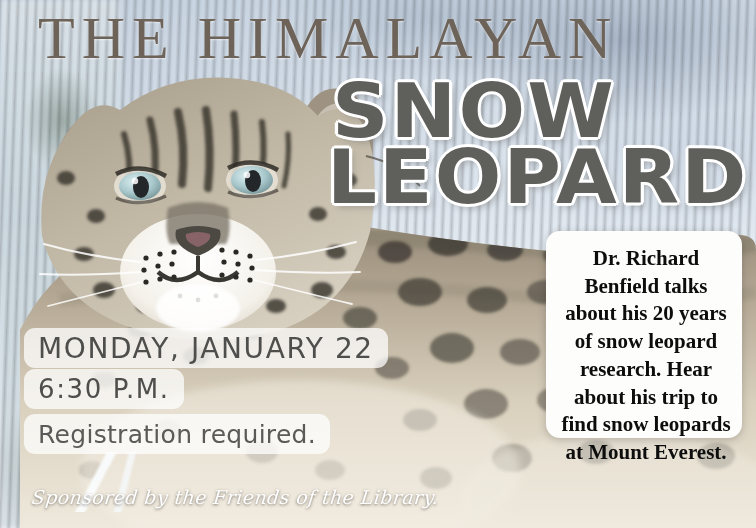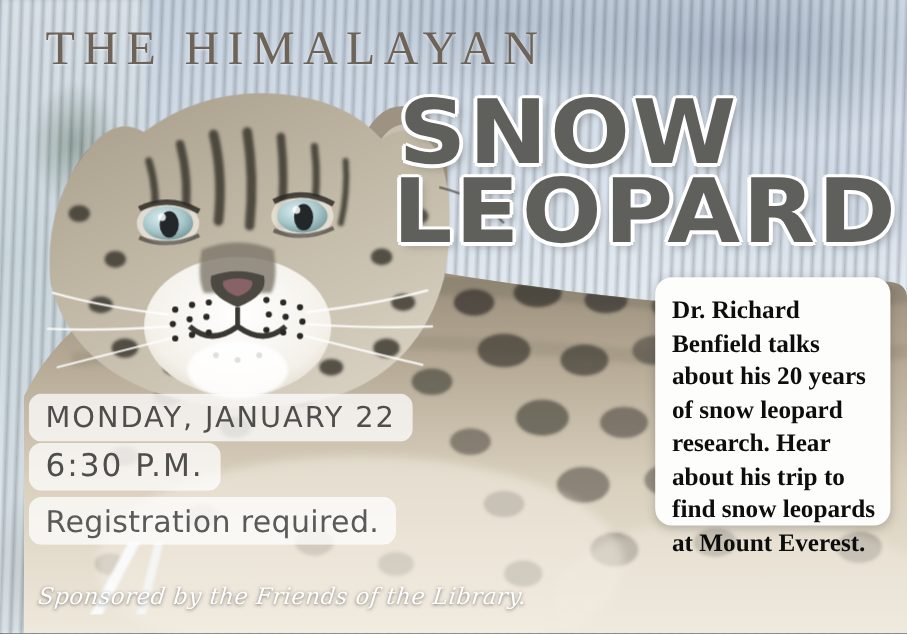--- a/index.html
+++ b/index.html
@@ -53,23 +53,23 @@
       linear-gradient(118deg, rgba(255,255,255,0) 44%, rgba(250,252,253,.95) 46%, rgba(250,252,253,.95) 49%, rgba(255,255,255,0) 51%),
       linear-gradient(104deg, rgba(255,255,255,0) 60%, rgba(246,249,251,.8) 62%, rgba(246,249,251,.8) 64%, rgba(255,255,255,0) 66%);
     filter:blur(.6px);
   }
 
   
   #cat{position:absolute;left:0;top:0;width:756px;height:528px;}
 
   
   .himalayan{
-    position:absolute;left:38px;top:20px;
+    position:absolute;left:38px;top:8px;
     font-family:"Liberation Serif","DejaVu Serif",serif;
-    font-size:40px;line-height:1;
+    font-size:60px;line-height:1;
     letter-spacing:7px;
     color:#6d6359;
     text-shadow:0 1px 2px rgba(255,255,255,.55);
     white-space:nowrap;
   }
 
   
   .bigword{
     position:absolute;
     font-family:"DejaVu Sans","Liberation Sans",sans-serif;
@@ -92,21 +92,21 @@
   .band{
     position:absolute;
     background:rgba(255,255,255,.74);
     border-radius:11px;
     color:#4e4e4c;
     font-family:"DejaVu Sans","Liberation Sans",sans-serif;
     display:flex;align-items:center;
     backdrop-filter:blur(1px);
     white-space:nowrap;
   }
-  .b-date{left:24px;top:328px;height:40px;padding:0 14px;font-size:24px;letter-spacing:1.6px;justify-content:flex-end;}
+  .b-date{left:24px;top:328px;height:40px;padding:0 14px;font-size:28px;letter-spacing:1.6px;justify-content:flex-end;}
   .b-time{left:24px;top:369px;height:40px;padding:0 14px;font-size:26px;letter-spacing:1.6px;}
   .b-reg {left:24px;top:414px;height:40px;padding:0 14px;font-size:25px;letter-spacing:.3px;color:#5a5a58;justify-content:flex-end;}
 
   
   .sponsor{
     position:absolute;left:32px;top:486px;
     font-family:"DejaVu Serif","Liberation Serif",serif;
     font-style:italic;
     font-size:19px;
     letter-spacing:.4px;
@@ -123,20 +123,21 @@
     background:#fdfdfc;
     border-radius:14px;
     box-shadow:0 2px 8px rgba(40,40,40,.25);
     padding:14px 10px 10px 14px;
     box-sizing:border-box;
     font-family:"Liberation Serif","DejaVu Serif",serif;
     font-weight:bold;
     font-size:21px;
     line-height:1.32;
     color:#0d0d0d;
+    text-align:center;
   }
 </style>
 </head>
 <body>
 
 <div id="poster">
 
   <div class="layer sky"></div>
   <div class="layer forest"></div>
   <div class="trunk"></div>

